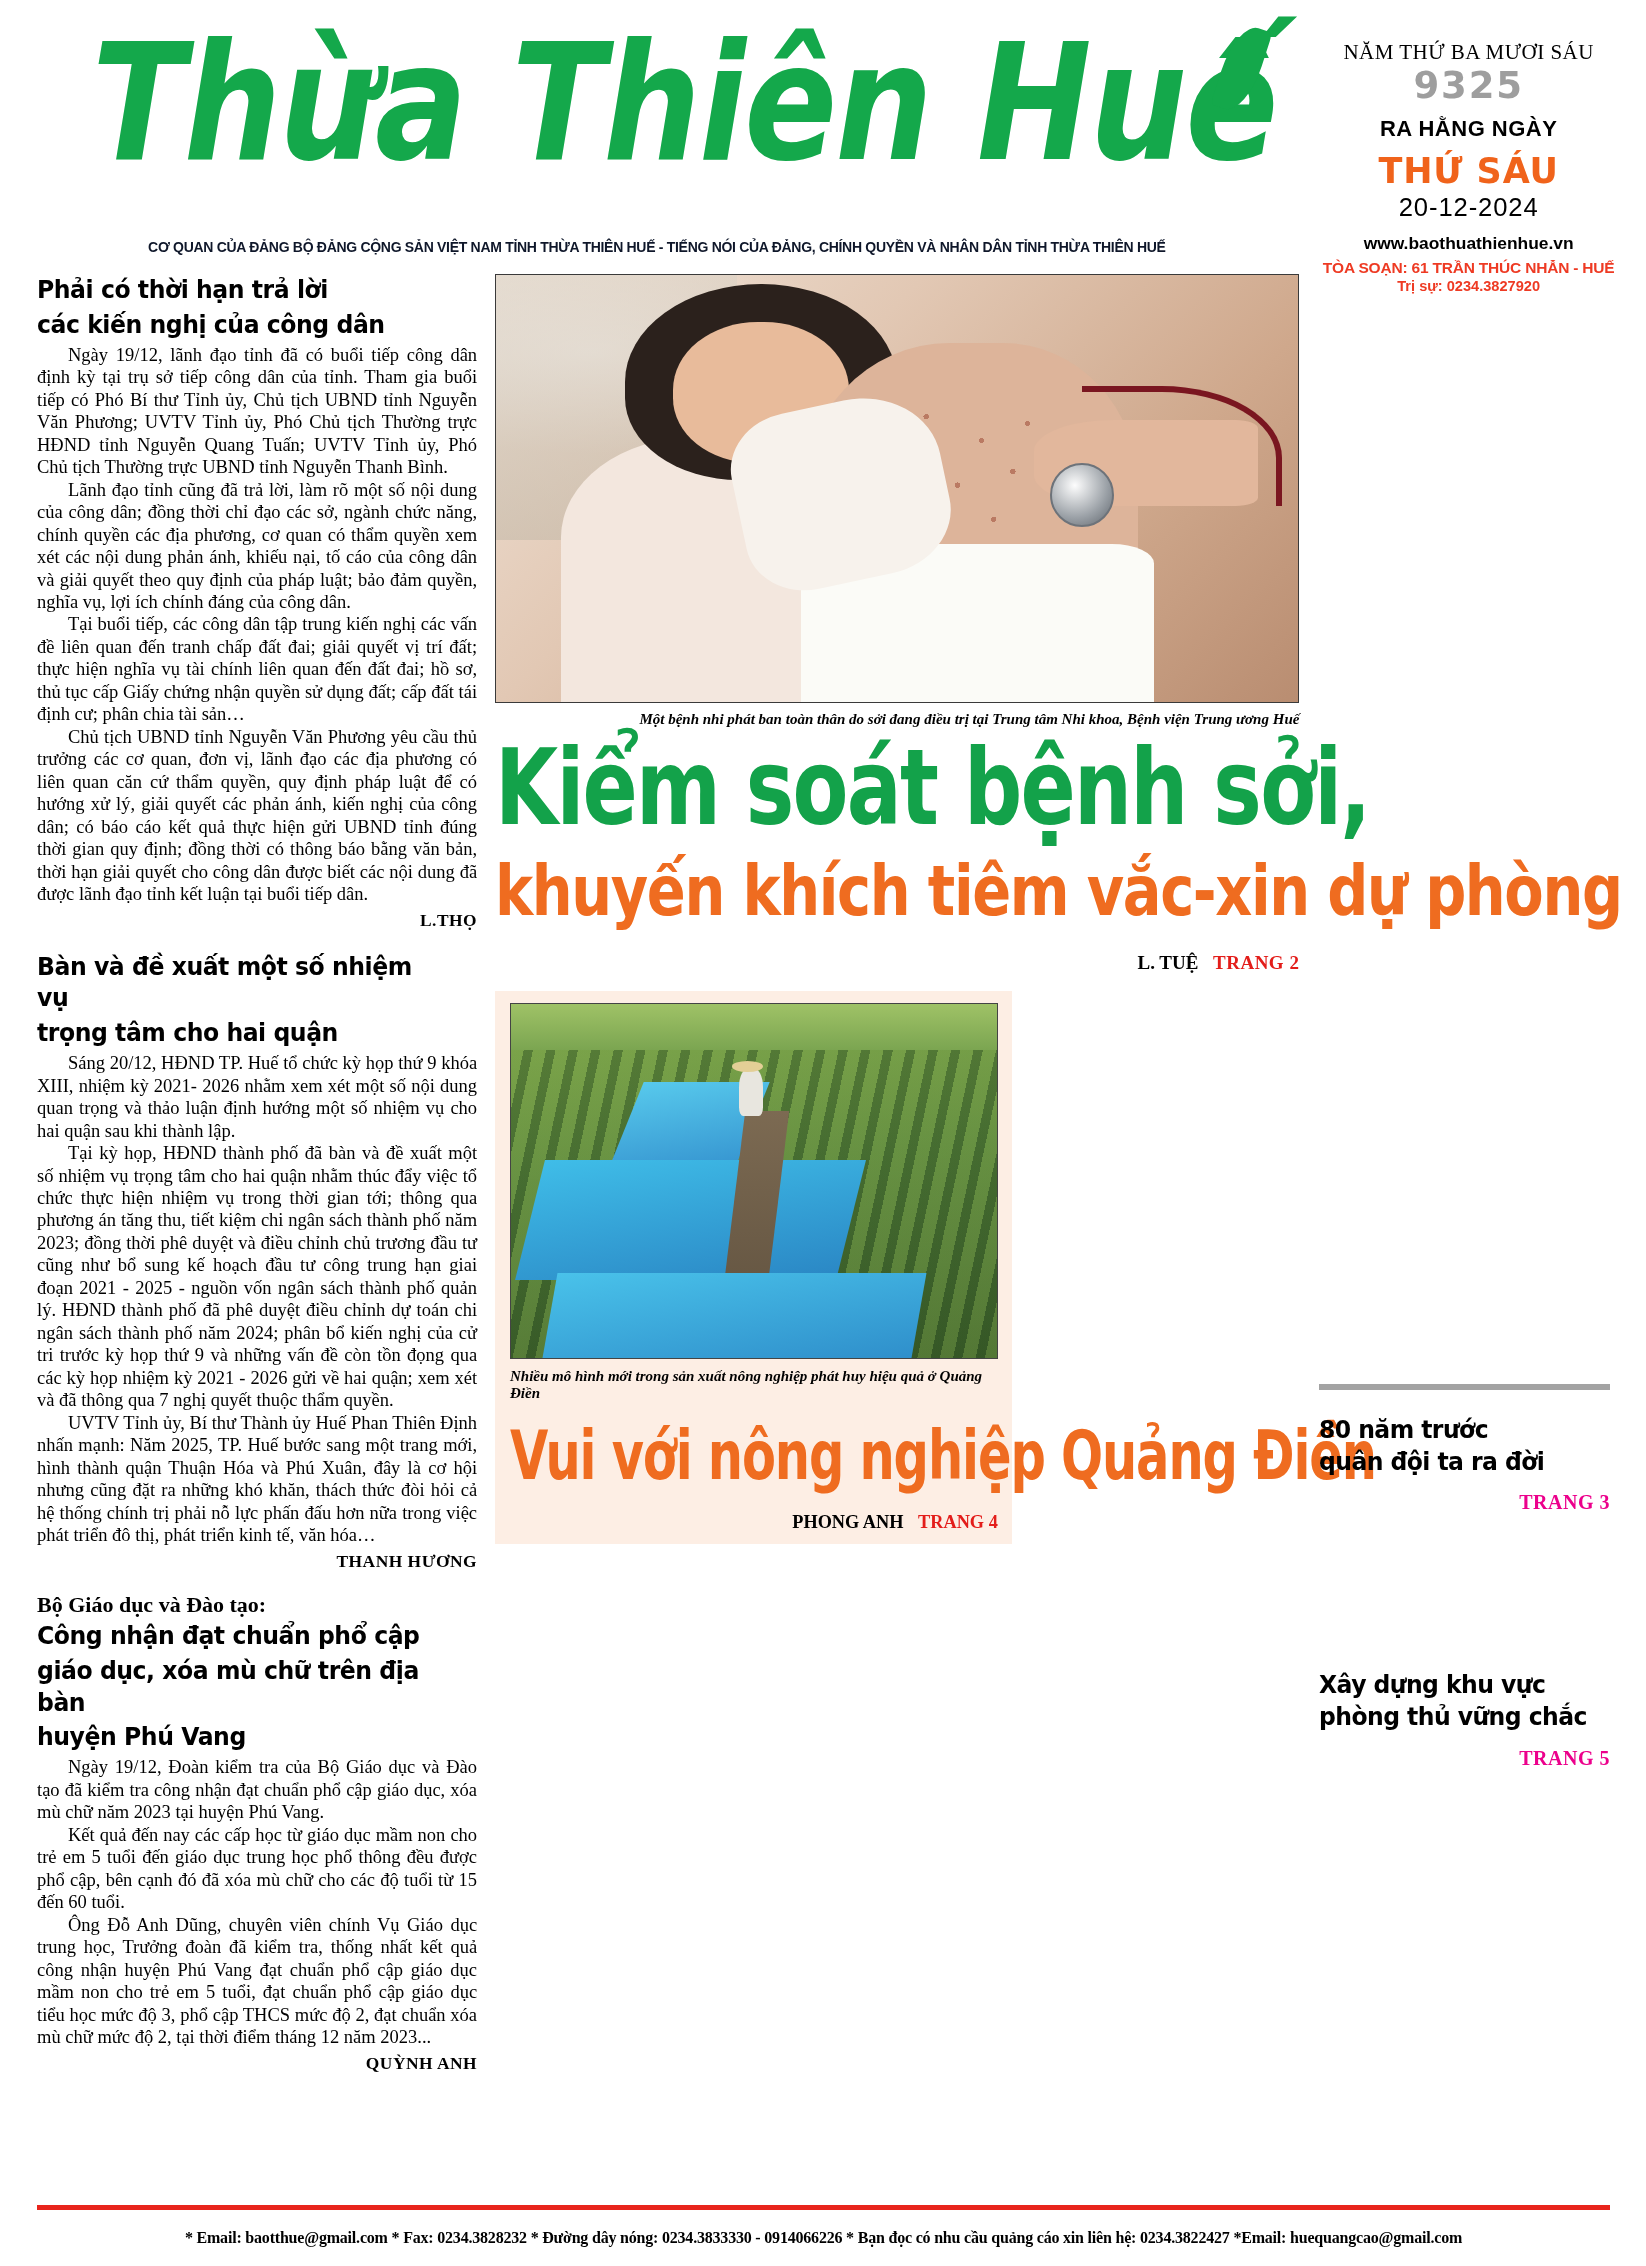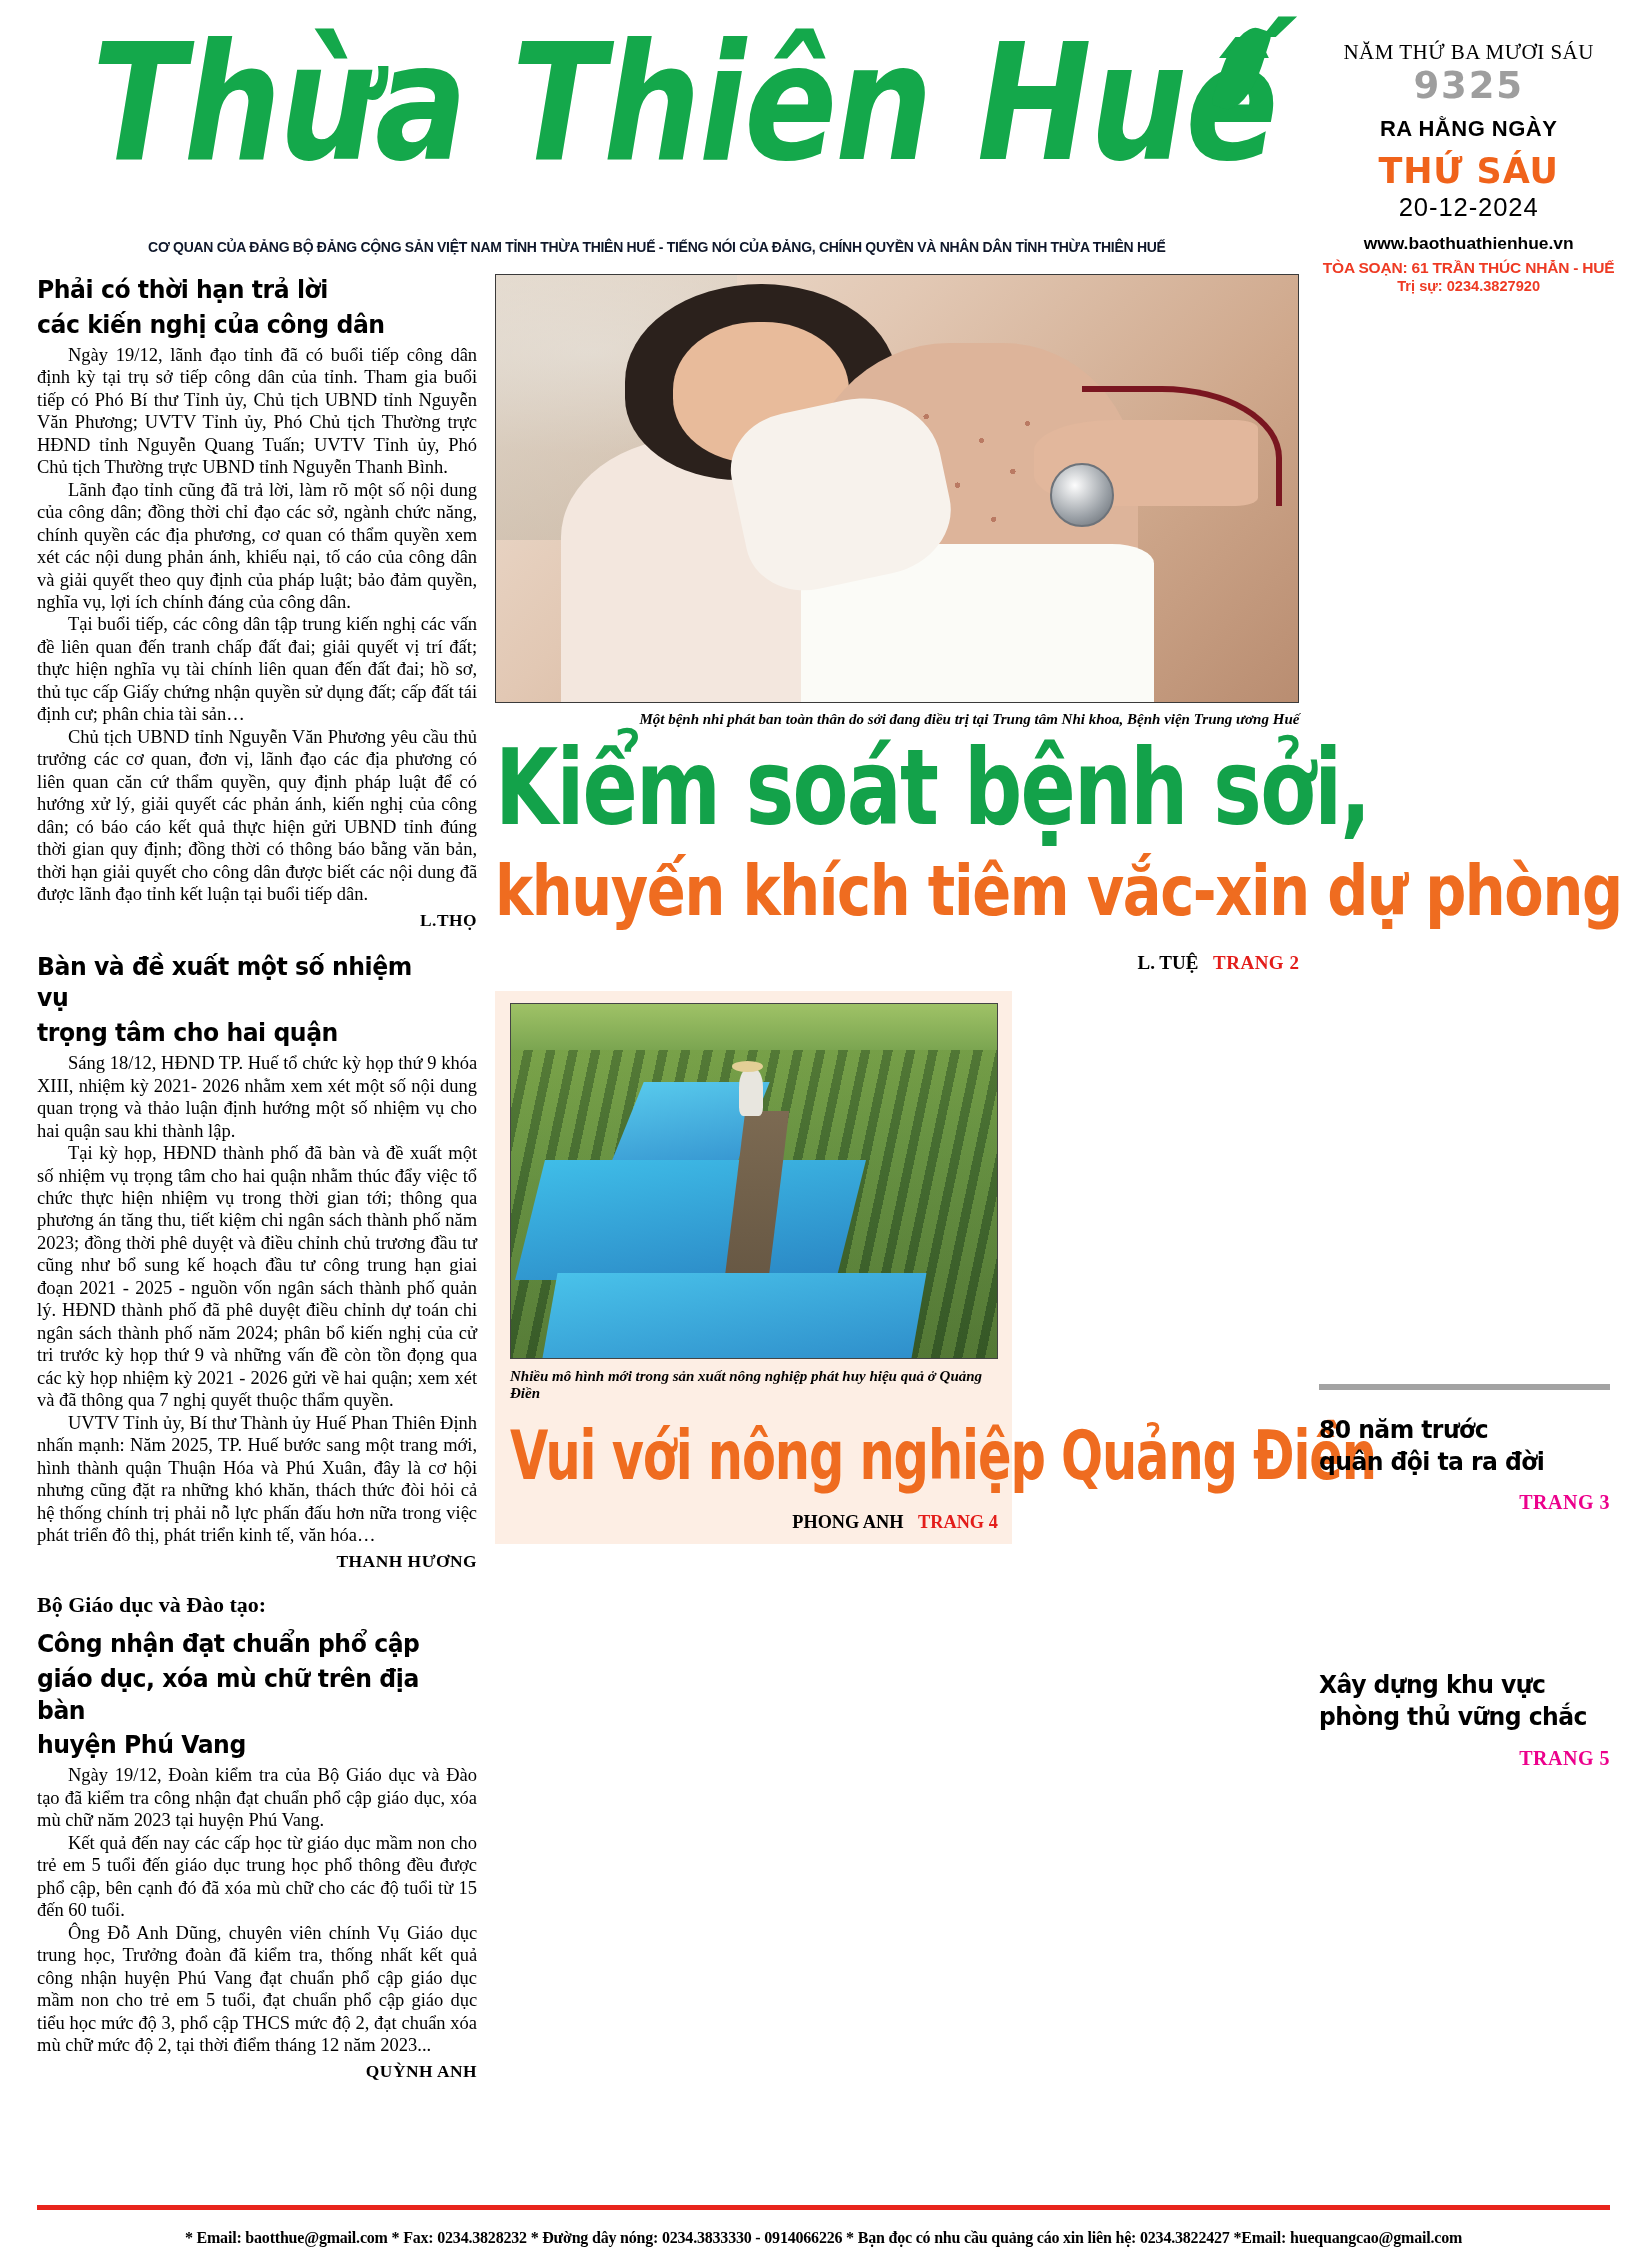--- a/index.html
+++ b/index.html
@@ -134,21 +134,21 @@
     color: #000;
     margin: 0 0 3.7px 0;
     transform: scaleX(0.92);
     transform-origin: left center;
   }
   .art-kicker {
     font-family: "Liberation Serif", serif;
     font-weight: bold;
     font-size: 22px;
     line-height: 1.2;
-    margin: 0 0 10px 0;
+    margin: 0 0 2px 0;
   }
   .art-body p {
     font-family: "Liberation Serif", serif;
     font-size: 18.5px;
     line-height: 1.215;
     text-align: justify;
     margin: 0;
     text-indent: 31px;
     hyphens: none;
   }
@@ -398,21 +398,21 @@
         </div>
         <div class="byline">L.THỌ</div>
       </div>
 
       <div class="art-sep"></div>
 
       <div>
         <div class="art-hl">Bàn và đề xuất một số nhiệm vụ</div>
         <div class="art-hl">trọng tâm cho hai quận</div>
         <div class="art-body">
-          <p>Sáng 18/12, HĐND TP. Huế tổ chức kỳ họp thứ 9 khóa XIII, nhiệm kỳ 2021- 2026 nhằm xem xét một số nội dung quan trọng và thảo luận định hướng một số nhiệm vụ cho hai quận sau khi thành lập.</p>
+          <p>Sáng 20/12, HĐND TP. Huế tổ chức kỳ họp thứ 9 khóa XIII, nhiệm kỳ 2021- 2026 nhằm xem xét một số nội dung quan trọng và thảo luận định hướng một số nhiệm vụ cho hai quận sau khi thành lập.</p>
           <p>Tại kỳ họp, HĐND thành phố đã bàn và đề xuất một số nhiệm vụ trọng tâm cho hai quận nhằm thúc đẩy việc tổ chức thực hiện nhiệm vụ trong thời gian tới; thông qua phương án tăng thu, tiết kiệm chi ngân sách thành phố năm 2023; đồng thời phê duyệt và điều chỉnh chủ trương đầu tư cũng như bổ sung kế hoạch đầu tư công trung hạn giai đoạn 2021 - 2025 - nguồn vốn ngân sách thành phố quản lý. HĐND thành phố đã phê duyệt điều chỉnh dự toán chi ngân sách thành phố năm 2024; phân bổ kiến nghị của cử tri trước kỳ họp thứ 9 và những vấn đề còn tồn đọng qua các kỳ họp nhiệm kỳ 2021 - 2026 gửi về hai quận; xem xét và đã thông qua 7 nghị quyết thuộc thẩm quyền.</p>
           <p>UVTV Tỉnh ủy, Bí thư Thành ủy Huế Phan Thiên Định nhấn mạnh: Năm 2025, TP. Huế bước sang một trang mới, hình thành quận Thuận Hóa và Phú Xuân, đây là cơ hội nhưng cũng đặt ra những khó khăn, thách thức đòi hỏi cả hệ thống chính trị phải nỗ lực phấn đấu hơn nữa trong việc phát triển đô thị, phát triển kinh tế, văn hóa…</p>
         </div>
         <div class="byline">THANH HƯƠNG</div>
       </div>
 
       <div class="art-sep"></div>
 
       <div>
         <div class="art-kicker">Bộ Giáo dục và Đào tạo:</div>

